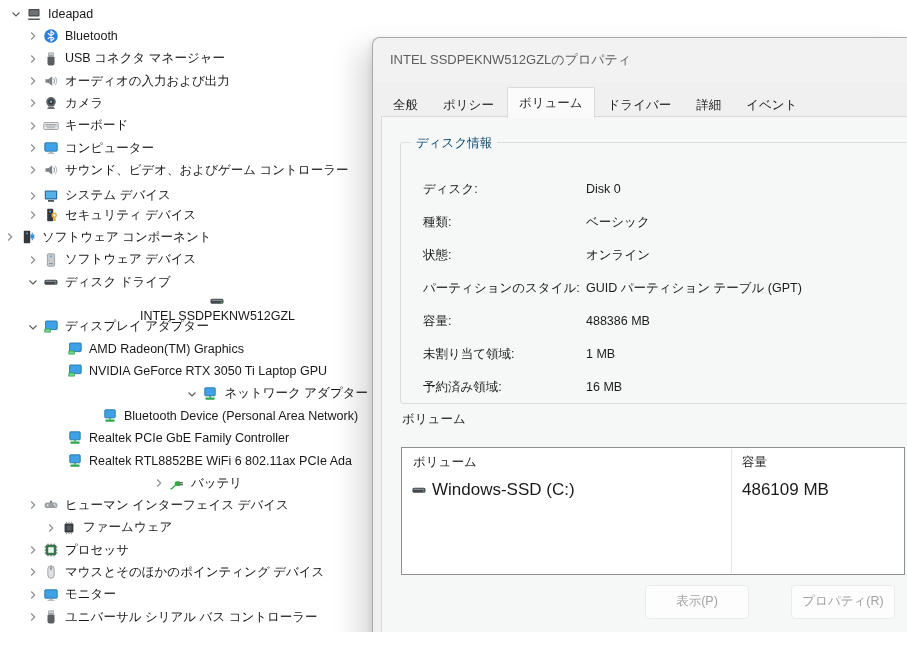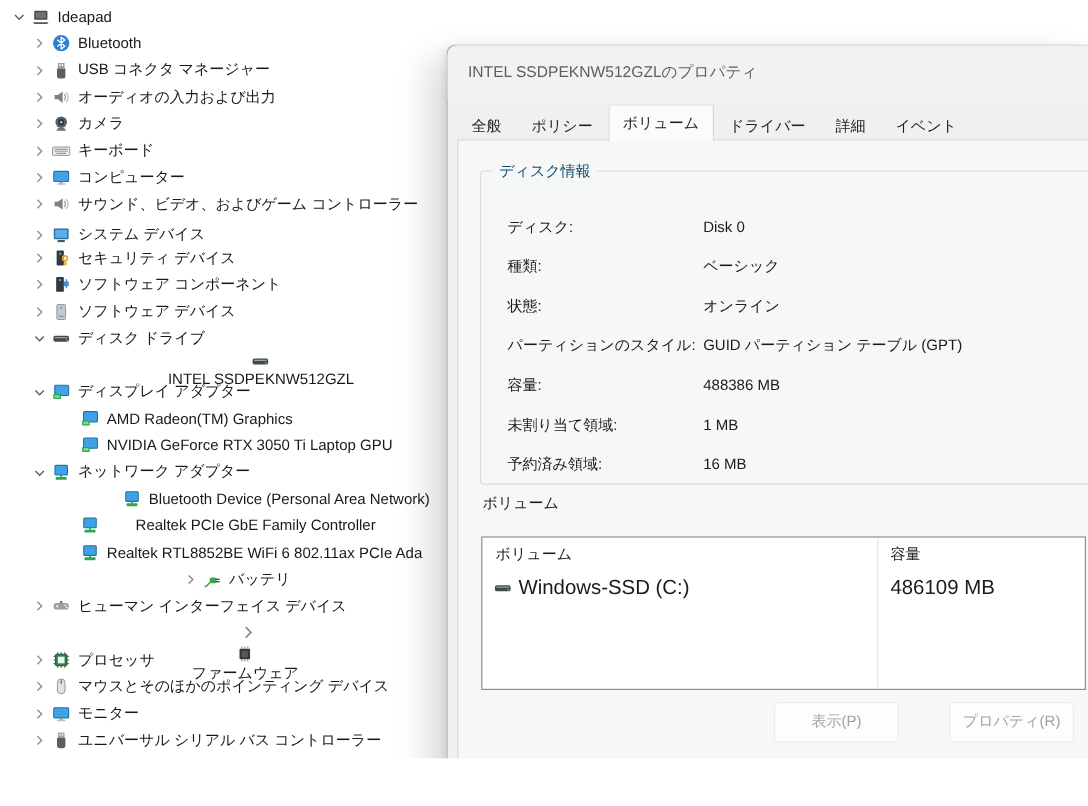--- a/index.html
+++ b/index.html
@@ -213,21 +213,21 @@
         <span class="ticon">
           <svg viewBox="0 0 16 16" xmlns="http://www.w3.org/2000/svg">
             <rect x="4.2" y="1.8" width="6" height="12.4" rx="0.8" fill="#33383c"></rect>
             <circle cx="7.2" cy="4.5" r="0.9" fill="#58b0e8"></circle>
             <circle cx="11.2" cy="8.2" r="2" fill="none" stroke="#e3aa2b" stroke-width="1.4"></circle>
             <path d="M11.2 10.2v4M11.2 13h1.6M11.2 11.6h1.2" stroke="#e3aa2b" stroke-width="1.3" fill="none"></path>
           </svg>
         </span>
         <span class="tlabel">セキュリティ デバイス</span>
       </div>
-      <div class="tree-row" style="padding-left: 23px;">
+      <div class="tree-row" style="">
         <span class="chev">
           <svg viewBox="0 0 16 16" xmlns="http://www.w3.org/2000/svg">
             <path d="M6.2 4.5L9.7 8l-3.5 3.5" stroke="#8f8f8f" stroke-width="1.2" fill="none"></path>
           </svg>
         </span>
         <span class="ticon">
           <svg viewBox="0 0 16 16" xmlns="http://www.w3.org/2000/svg">
             <rect x="3.8" y="1.8" width="6.4" height="12.4" rx="0.8" fill="#33383c"></rect>
             <circle cx="7" cy="4.4" r="0.9" fill="#58b0e8"></circle>
             <rect x="10.3" y="5.5" width="4" height="4" fill="#3f8fd6"></rect>
@@ -304,21 +304,21 @@
       <div class="tree-row" style="padding-left: 67px;">
         <span class="ticon">
           <svg viewBox="0 0 16 16" xmlns="http://www.w3.org/2000/svg">
             <rect x="2.6" y="2" width="11.6" height="8.6" rx="0.8" fill="#3fa2e8" stroke="#22739f" stroke-width="0.9"></rect>
             <rect x="1.4" y="9.4" width="6.4" height="4.2" rx="0.6" fill="#2ba84e"></rect>
             <rect x="2.4" y="10.4" width="4.4" height="2.2" fill="#7fd695"></rect>
           </svg>
         </span>
         <span class="tlabel">NVIDIA GeForce RTX 3050 Ti Laptop GPU</span>
       </div>
-      <div class="tree-row" style="padding-left: 23px;">
+      <div class="tree-row" style="padding-left: 23px; justify-content: flex-end;">
         <span class="chev">
           <svg viewBox="0 0 16 16" xmlns="http://www.w3.org/2000/svg">
             <path d="M4.5 6.5L8 10l3.5-3.5" stroke="#5f5f5f" stroke-width="1.2" fill="none"></path>
           </svg>
         </span>
         <span class="ticon">
           <svg viewBox="0 0 16 16" xmlns="http://www.w3.org/2000/svg">
             <rect x="2.8" y="1.8" width="10.4" height="8" rx="0.8" fill="#3fa2e8" stroke="#22739f" stroke-width="0.9"></rect>
             <rect x="7.2" y="9.8" width="1.6" height="1.8" fill="#2ba84e"></rect>
             <rect x="3.4" y="11.4" width="9.2" height="2.4" rx="0.7" fill="#2ba84e"></rect>
@@ -329,21 +329,21 @@
       <div class="tree-row" style="padding-left: 67px; margin-left: 35px;">
         <span class="ticon">
           <svg viewBox="0 0 16 16" xmlns="http://www.w3.org/2000/svg">
             <rect x="2.8" y="1.8" width="10.4" height="8" rx="0.8" fill="#3fa2e8" stroke="#22739f" stroke-width="0.9"></rect>
             <rect x="7.2" y="9.8" width="1.6" height="1.8" fill="#2ba84e"></rect>
             <rect x="3.4" y="11.4" width="9.2" height="2.4" rx="0.7" fill="#2ba84e"></rect>
           </svg>
         </span>
         <span class="tlabel">Bluetooth Device (Personal Area Network)</span>
       </div>
-      <div class="tree-row" style="padding-left: 67px; gap: 24px;">
+      <div class="tree-row" style="padding-left: 67px;">
         <span class="ticon">
           <svg viewBox="0 0 16 16" xmlns="http://www.w3.org/2000/svg">
             <rect x="2.8" y="1.8" width="10.4" height="8" rx="0.8" fill="#3fa2e8" stroke="#22739f" stroke-width="0.9"></rect>
             <rect x="7.2" y="9.8" width="1.6" height="1.8" fill="#2ba84e"></rect>
             <rect x="3.4" y="11.4" width="9.2" height="2.4" rx="0.7" fill="#2ba84e"></rect>
           </svg>
         </span>
         <span class="tlabel">Realtek PCIe GbE Family Controller</span>
       </div>
       <div class="tree-row" style="padding-left: 67px;">
@@ -382,21 +382,21 @@
           <svg viewBox="0 0 16 16" xmlns="http://www.w3.org/2000/svg">
             <rect x="1.6" y="5.6" width="12.8" height="5.4" rx="2.6" fill="#9aa0a4"></rect>
             <circle cx="4.6" cy="8.3" r="1" fill="#e9eaea"></circle>
             <circle cx="11.4" cy="7.4" r="0.8" fill="#e9eaea"></circle>
             <circle cx="12.6" cy="9" r="0.8" fill="#e9eaea"></circle>
             <rect x="7" y="3.8" width="2" height="2" fill="#6d7277"></rect>
           </svg>
         </span>
         <span class="tlabel">ヒューマン インターフェイス デバイス</span>
       </div>
-      <div class="tree-row" style="padding-left: 41px; flex-direction: column;">
+      <div class="tree-row" style="padding-left: 41px;">
         <span class="chev">
           <svg viewBox="0 0 16 16" xmlns="http://www.w3.org/2000/svg">
             <path d="M6.2 4.5L9.7 8l-3.5 3.5" stroke="#8f8f8f" stroke-width="1.2" fill="none"></path>
           </svg>
         </span>
         <span class="ticon">
           <svg viewBox="0 0 16 16" xmlns="http://www.w3.org/2000/svg">
             <rect x="3.6" y="3.6" width="8.8" height="8.8" rx="0.8" fill="#33383c"></rect>
             <path d="M5.5 1.8v1.8M8 1.8v1.8M10.5 1.8v1.8M5.5 12.4v1.8M8 12.4v1.8M10.5 12.4v1.8" stroke="#8f9498" stroke-width="1"></path>
             <rect x="5.4" y="5.4" width="5.2" height="5.2" fill="#55595d"></rect>

